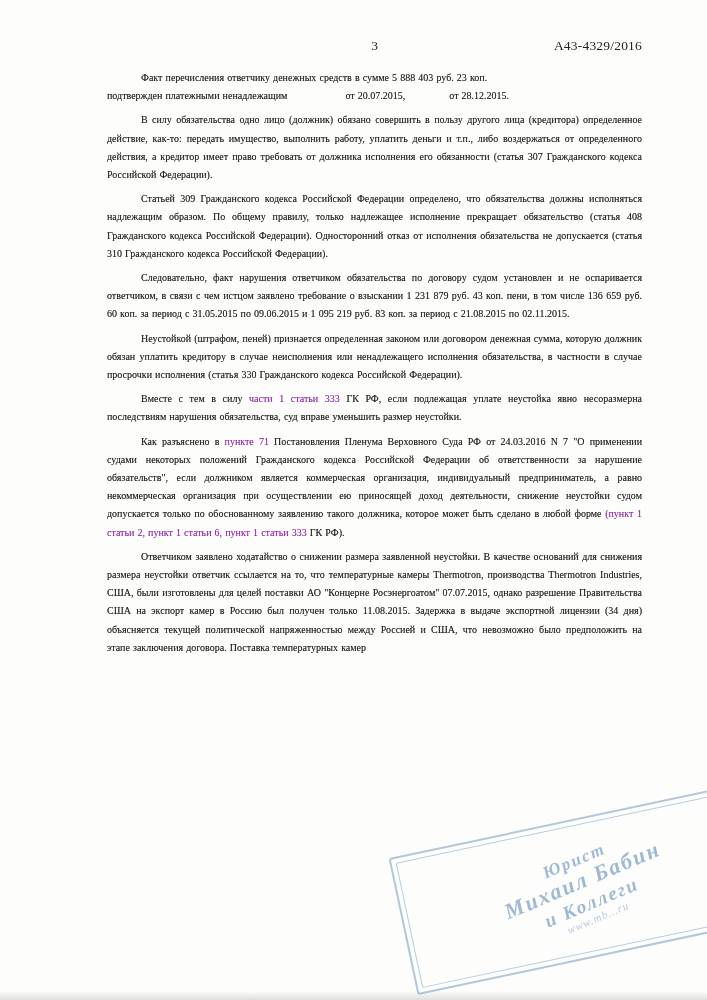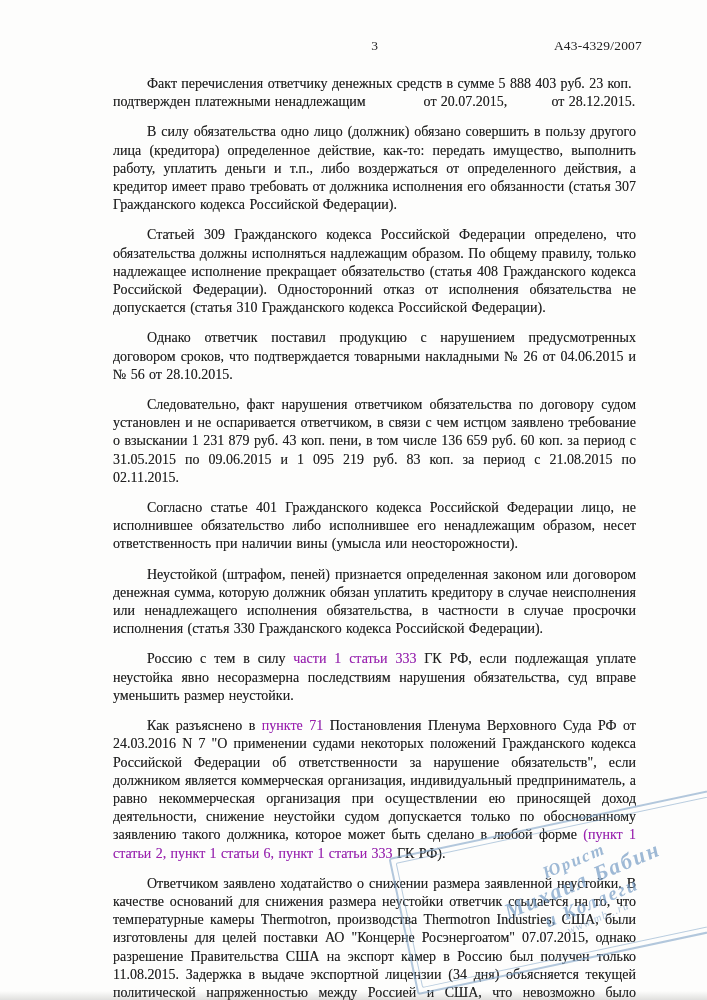--- a/index.html
+++ b/index.html
@@ -29,22 +29,22 @@
     position: absolute; left: 0; width: 100%; text-align: center;
   }
   .case-num {
     position: absolute; right: 6px; top: 0;
     letter-spacing: 0.2px;
   }
   .doc-body {
     position: absolute; top: 63px; left: 101px; width: 547px;
   }
   p.para {
-    margin: 12px;
-    font-size: 14px;
+    margin: 6px;
+    font-size: 10px;
     line-height: 18.2px;
     text-align: justify;
     text-indent: 34px;
     text-shadow: 0 0 0.4px rgba(20,20,20,0.45);
     word-spacing: 0.06em;
   }
   .law-link { color: #a21caf; text-shadow: 0 0 0.4px rgba(61,85,165,0.45); }
   .gap { display: inline-block; height: 1px; }
   
   .stamp {
@@ -80,32 +80,30 @@
   .wm-l3 { font-size: 19px; }
   .wm-l4 { font-size: 11px; font-weight: normal; letter-spacing: 1px; color: rgba(130,165,200,0.6); }
 </style>
 </head>
 <body>
 
 <div class="page">
 
   <div class="header">
     <span class="page-num">3</span>
-    <span class="case-num">А43-4329/2007</span>
+    <span class="case-num">А43-4329/2016</span>
   </div>
 
   <div class="doc-body" id="paragraphs">
       <p class="para"><span>Факт перечисления ответчику денежных средств в сумме 5 888 403 руб. 23 коп.</span><br><span>подтвержден платежными ненадлежащим</span><span class="gap" style="width: 58px;"></span><span>от 20.07.2015,</span><span class="gap" style="width: 44px;"></span><span>от 28.12.2015.</span></p>
       <p class="para"><span>В силу обязательства одно лицо (должник) обязано совершить в пользу другого лица (кредитора) определенное действие, как-то: передать имущество, выполнить работу, уплатить деньги и т.п., либо воздержаться от определенного действия, а кредитор имеет право требовать от должника исполнения его обязанности (статья 307 Гражданского кодекса Российской Федерации).</span></p>
       <p class="para"><span>Статьей 309 Гражданского кодекса Российской Федерации определено, что обязательства должны исполняться надлежащим образом. По общему правилу, только надлежащее исполнение прекращает обязательство (статья 408 Гражданского кодекса Российской Федерации). Односторонний отказ от исполнения обязательства не допускается (статья 310 Гражданского кодекса Российской Федерации).</span></p>
-      <p class="para"><span>Однако ответчик поставил продукцию с нарушением предусмотренных договором сроков, что подтверждается товарными накладными № 26 от 04.06.2015 и № 56 от 28.10.2015.</span></p>
       <p class="para"><span>Следовательно, факт нарушения ответчиком обязательства по договору судом установлен и не оспаривается ответчиком, в связи с чем истцом заявлено требование о взыскании 1 231 879 руб. 43 коп. пени, в том числе 136 659 руб. 60 коп. за период с 31.05.2015 по 09.06.2015 и 1 095 219 руб. 83 коп. за период с 21.08.2015 по 02.11.2015.</span></p>
-      <p class="para"><span>Согласно статье 401 Гражданского кодекса Российской Федерации лицо, не исполнившее обязательство либо исполнившее его ненадлежащим образом, несет ответственность при наличии вины (умысла или неосторожности).</span></p>
       <p class="para"><span>Неустойкой (штрафом, пеней) признается определенная законом или договором денежная сумма, которую должник обязан уплатить кредитору в случае неисполнения или ненадлежащего исполнения обязательства, в частности в случае просрочки исполнения (статья 330 Гражданского кодекса Российской Федерации).</span></p>
-      <p class="para"><span>Россию с тем в силу </span><span class="law-link">части 1 статьи 333</span><span> ГК РФ, если подлежащая уплате неустойка явно несоразмерна последствиям нарушения обязательства, суд вправе уменьшить размер неустойки.</span></p>
+      <p class="para"><span>Вместе с тем в силу </span><span class="law-link">части 1 статьи 333</span><span> ГК РФ, если подлежащая уплате неустойка явно несоразмерна последствиям нарушения обязательства, суд вправе уменьшить размер неустойки.</span></p>
       <p class="para"><span>Как разъяснено в </span><span class="law-link">пункте 71</span><span> Постановления Пленума Верховного Суда РФ от 24.03.2016 N 7 "О применении судами некоторых положений Гражданского кодекса Российской Федерации об ответственности за нарушение обязательств", если должником является коммерческая организация, индивидуальный предприниматель, а равно некоммерческая организация при осуществлении ею приносящей доход деятельности, снижение неустойки судом допускается только по обоснованному заявлению такого должника, которое может быть сделано в любой форме </span><span class="law-link">(пункт 1 статьи 2, пункт 1 статьи 6, пункт 1 статьи 333</span><span> ГК РФ).</span></p>
       <p class="para"><span>Ответчиком заявлено ходатайство о снижении размера заявленной неустойки. В качестве оснований для снижения размера неустойки ответчик ссылается на то, что температурные камеры Thermotron, производства Thermotron Industries, США, были изготовлены для целей поставки АО "Концерне Росэнергоатом" 07.07.2015, однако разрешение Правительства США на экспорт камер в Россию был получен только 11.08.2015. Задержка в выдаче экспортной лицензии (34 дня) объясняется текущей политической напряженностью между Россией и США, что невозможно было предположить на этапе заключения договора. Поставка температурных камер</span></p>
     </div>
 
   <div class="stamp">
     <div class="stamp-inner">
       <div class="wm-block">
         <div class="wm-l1">Юрист</div>
         <div class="wm-l2">Михаил Бабин</div>
         <div class="wm-l3">и Коллеги</div>

